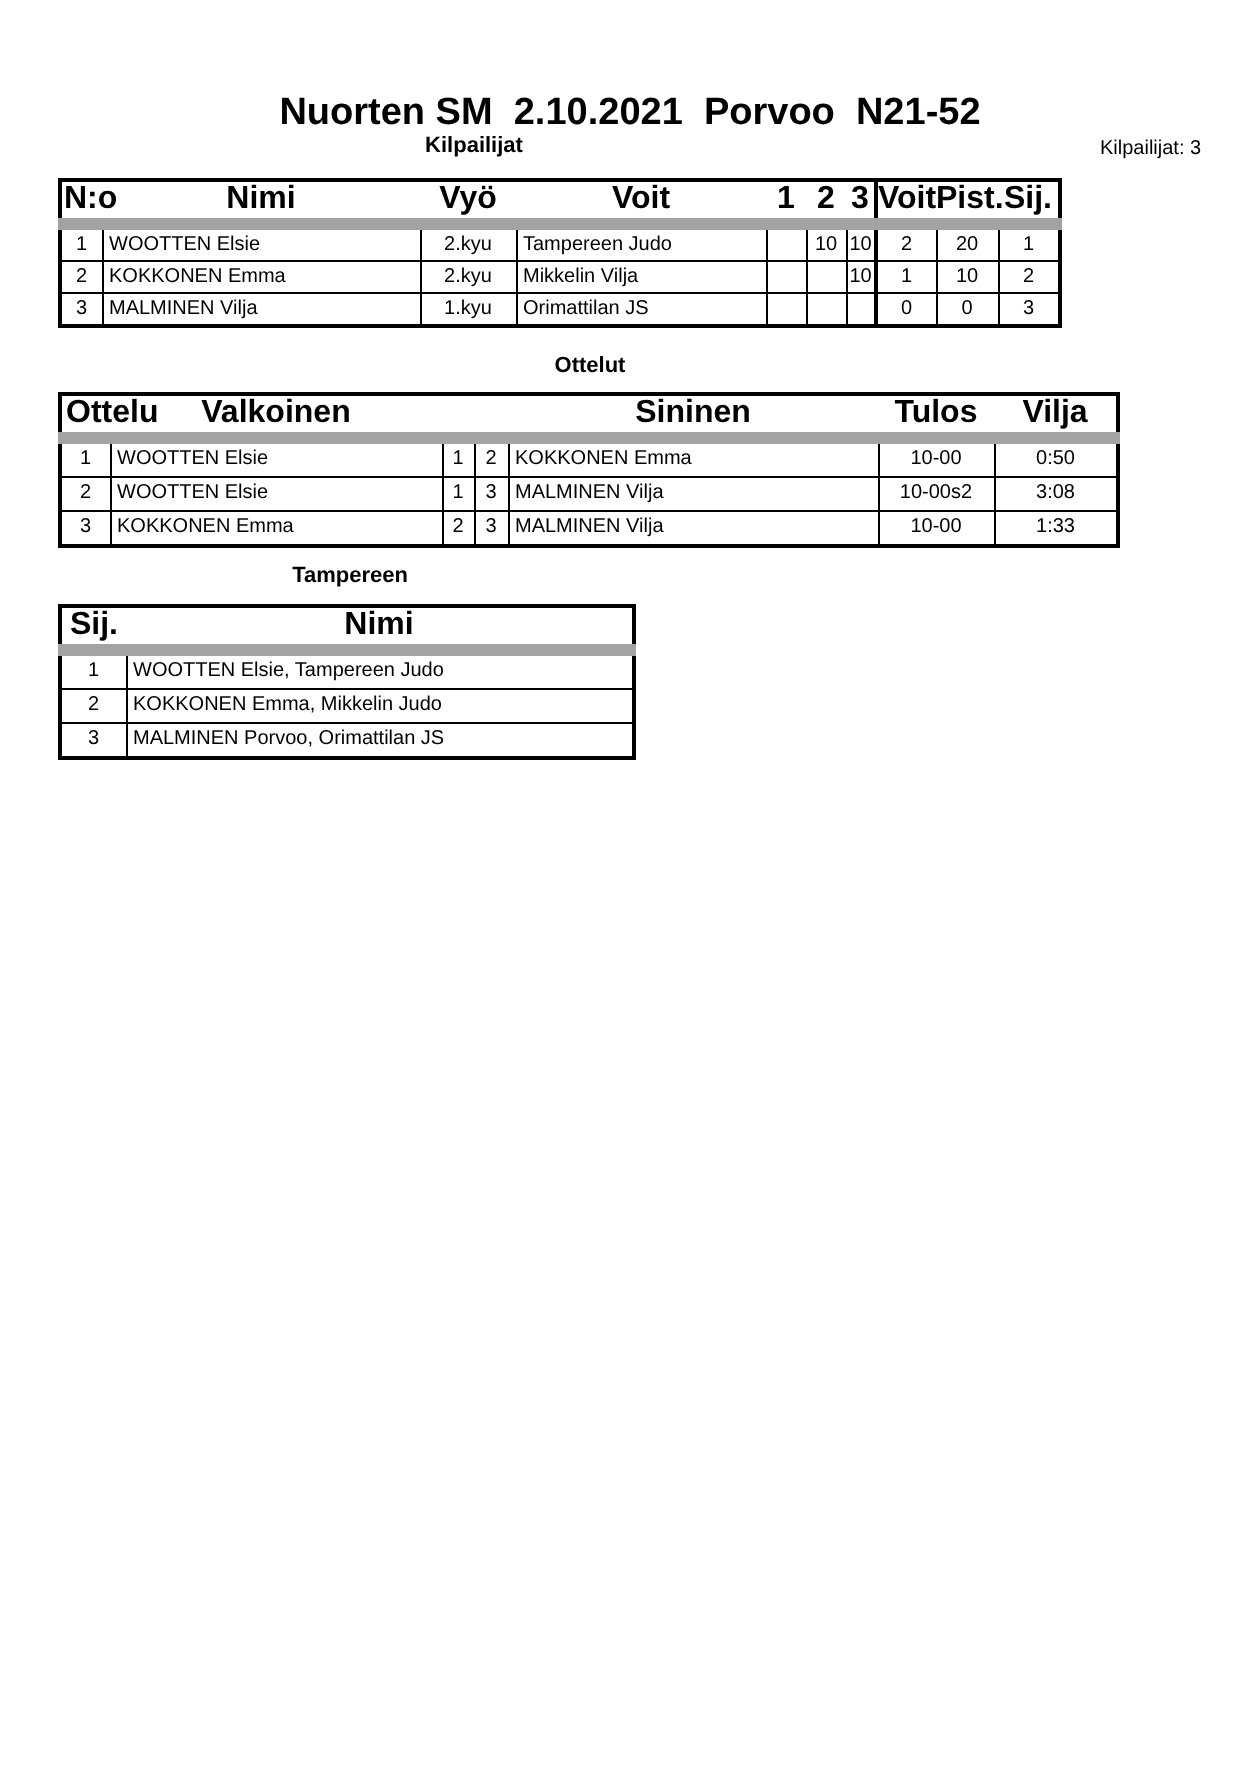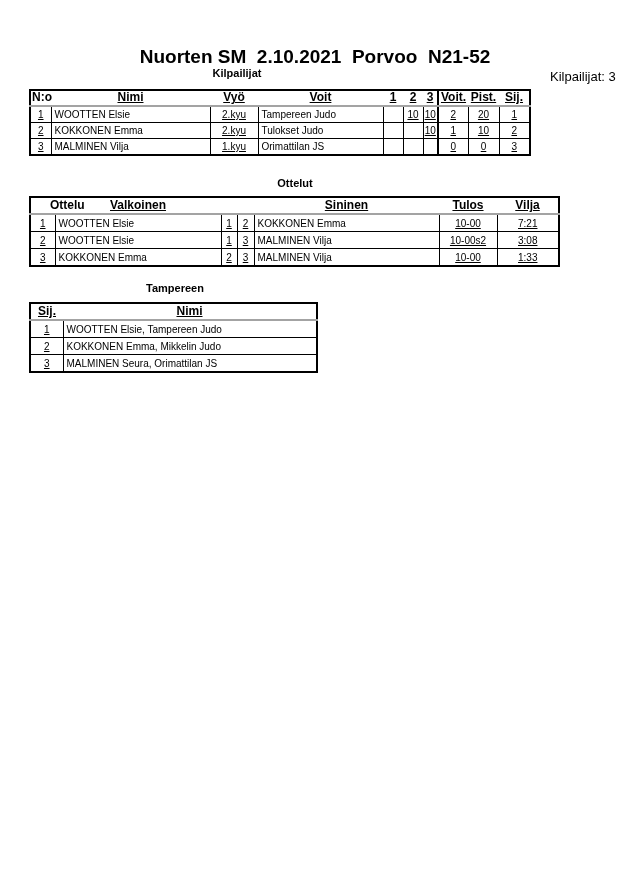--- a/index.html
+++ b/index.html
@@ -2,34 +2,34 @@
 <html><head>
 <meta charset="utf-8">
 <style>
   html,body{margin:0;padding:0;background:#fff;}
   .page{position:relative;width:630px;height:891px;background:#ffffff;color:#000;
         font-family:"Liberation Sans","DejaVu Sans",sans-serif;overflow:hidden;}
   .title{position:absolute;top:46px;left:0;width:630px;text-align:center;
          font-weight:bold;font-size:19px;white-space:pre;color:#000;}
   .section-label{position:absolute;transform:translateX(-50%);font-weight:bold;
          font-size:11px;white-space:nowrap;color:#000;}
-  .count-label{position:absolute;top:69px;left:550px;font-size:13px;white-space:nowrap;color:#000;}
+  .count-label{position:absolute;top:69px;left:550px;font-size:10px;white-space:nowrap;color:#000;}
 
   table.t{position:absolute;border-collapse:collapse;table-layout:fixed;
           font-size:10px;line-height:1.1;color:#000;border:2px solid #000;background:#fff;}
-  table.t th{font-weight:bold;font-size:12px;border:none;border-bottom:2px solid #a3a3a3;
+  table.t th{font-weight:bold;font-size:16px;border:none;border-bottom:6px solid #a3a3a3;
           padding:0 2px;white-space:nowrap;overflow:visible;}
   table.t td{border:1px solid #000;padding:0 3px;white-space:nowrap;overflow:hidden;}
   .t1 th{height:14px;} .t1 td{height:15px;}
   .t2 th{height:15px;} .t2 td{height:16px;}
   .t3 th{height:15px;} .t3 td{height:16px;}
   .t1{left:29px;top:89px;width:500px;}
   .t2{left:29px;top:196px;width:529px;}
   .t3{left:29px;top:302px;width:287px;}
-  .c{text-align:center;text-decoration:underline;}
+  .c{text-align:center;}
   .l{text-align:left;}
   .bl2{border-left:2px solid #000 !important;}
   .br1{border-right:1px solid #000;}
   td.name{padding-left:4px;margin-top:12px;}
 </style>
 </head>
 <body>
 
 <div class="page">
 
@@ -75,21 +75,21 @@
         <td class="c" style="padding:0 1px">10</td>
         <td class="c" style="padding:0 1px">10</td>
         <td class="c bl2">2</td>
         <td class="c">20</td>
         <td class="c">1</td>
       </tr>
       <tr>
         <td class="c">2</td>
         <td class="l name">KOKKONEN Emma</td>
         <td class="c">2.kyu</td>
-        <td class="l name">Tulokset Judo</td>
+        <td class="l name">Mikkelin Vilja</td>
         <td class="c" style="padding:0 1px"></td>
         <td class="c" style="padding:0 1px"></td>
         <td class="c" style="padding:0 1px">10</td>
         <td class="c bl2">1</td>
         <td class="c">10</td>
         <td class="c">2</td>
       </tr>
       <tr>
         <td class="c">3</td>
         <td class="l name">MALMINEN Vilja</td>
@@ -112,38 +112,38 @@
       <col style="width:25px">
         <col style="width:166px">
         <col style="width:16px">
         <col style="width:17px">
       <col style="width:185px">
         <col style="width:58px">
         <col style="width:62px">
     </colgroup>
     <thead>
       <tr>
-        <th class="l" style="padding-left:19px">Ottelu</th>
+        <th class="l" style="padding-left:2px">Ottelu</th>
         <th class="c">Valkoinen</th>
         <th></th>
         <th></th>
         <th class="c">Sininen</th>
         <th class="c">Tulos</th>
         <th class="c">Vilja</th>
       </tr>
     </thead>
     <tbody>
       <tr>
         <td class="c">1</td>
         <td class="l name">WOOTTEN Elsie</td>
         <td class="c" style="padding:0 1px">1</td>
         <td class="c" style="padding:0 1px">2</td>
         <td class="l name">KOKKONEN Emma</td>
         <td class="c">10-00</td>
-        <td class="c">7:21</td>
+        <td class="c">0:50</td>
       </tr>
       <tr>
         <td class="c">2</td>
         <td class="l name">WOOTTEN Elsie</td>
         <td class="c" style="padding:0 1px">1</td>
         <td class="c" style="padding:0 1px">3</td>
         <td class="l name">MALMINEN Vilja</td>
         <td class="c">10-00s2</td>
         <td class="c">3:08</td>
       </tr>
@@ -176,18 +176,18 @@
       <tr>
         <td class="c">1</td>
         <td class="l name">WOOTTEN Elsie, Tampereen Judo</td>
       </tr>
       <tr>
         <td class="c">2</td>
         <td class="l name">KOKKONEN Emma, Mikkelin Judo</td>
       </tr>
       <tr>
         <td class="c">3</td>
-        <td class="l name">MALMINEN Seura, Orimattilan JS</td>
+        <td class="l name">MALMINEN Porvoo, Orimattilan JS</td>
       </tr>
     </tbody>
   </table>
 
 </div>
 
 </body></html>

